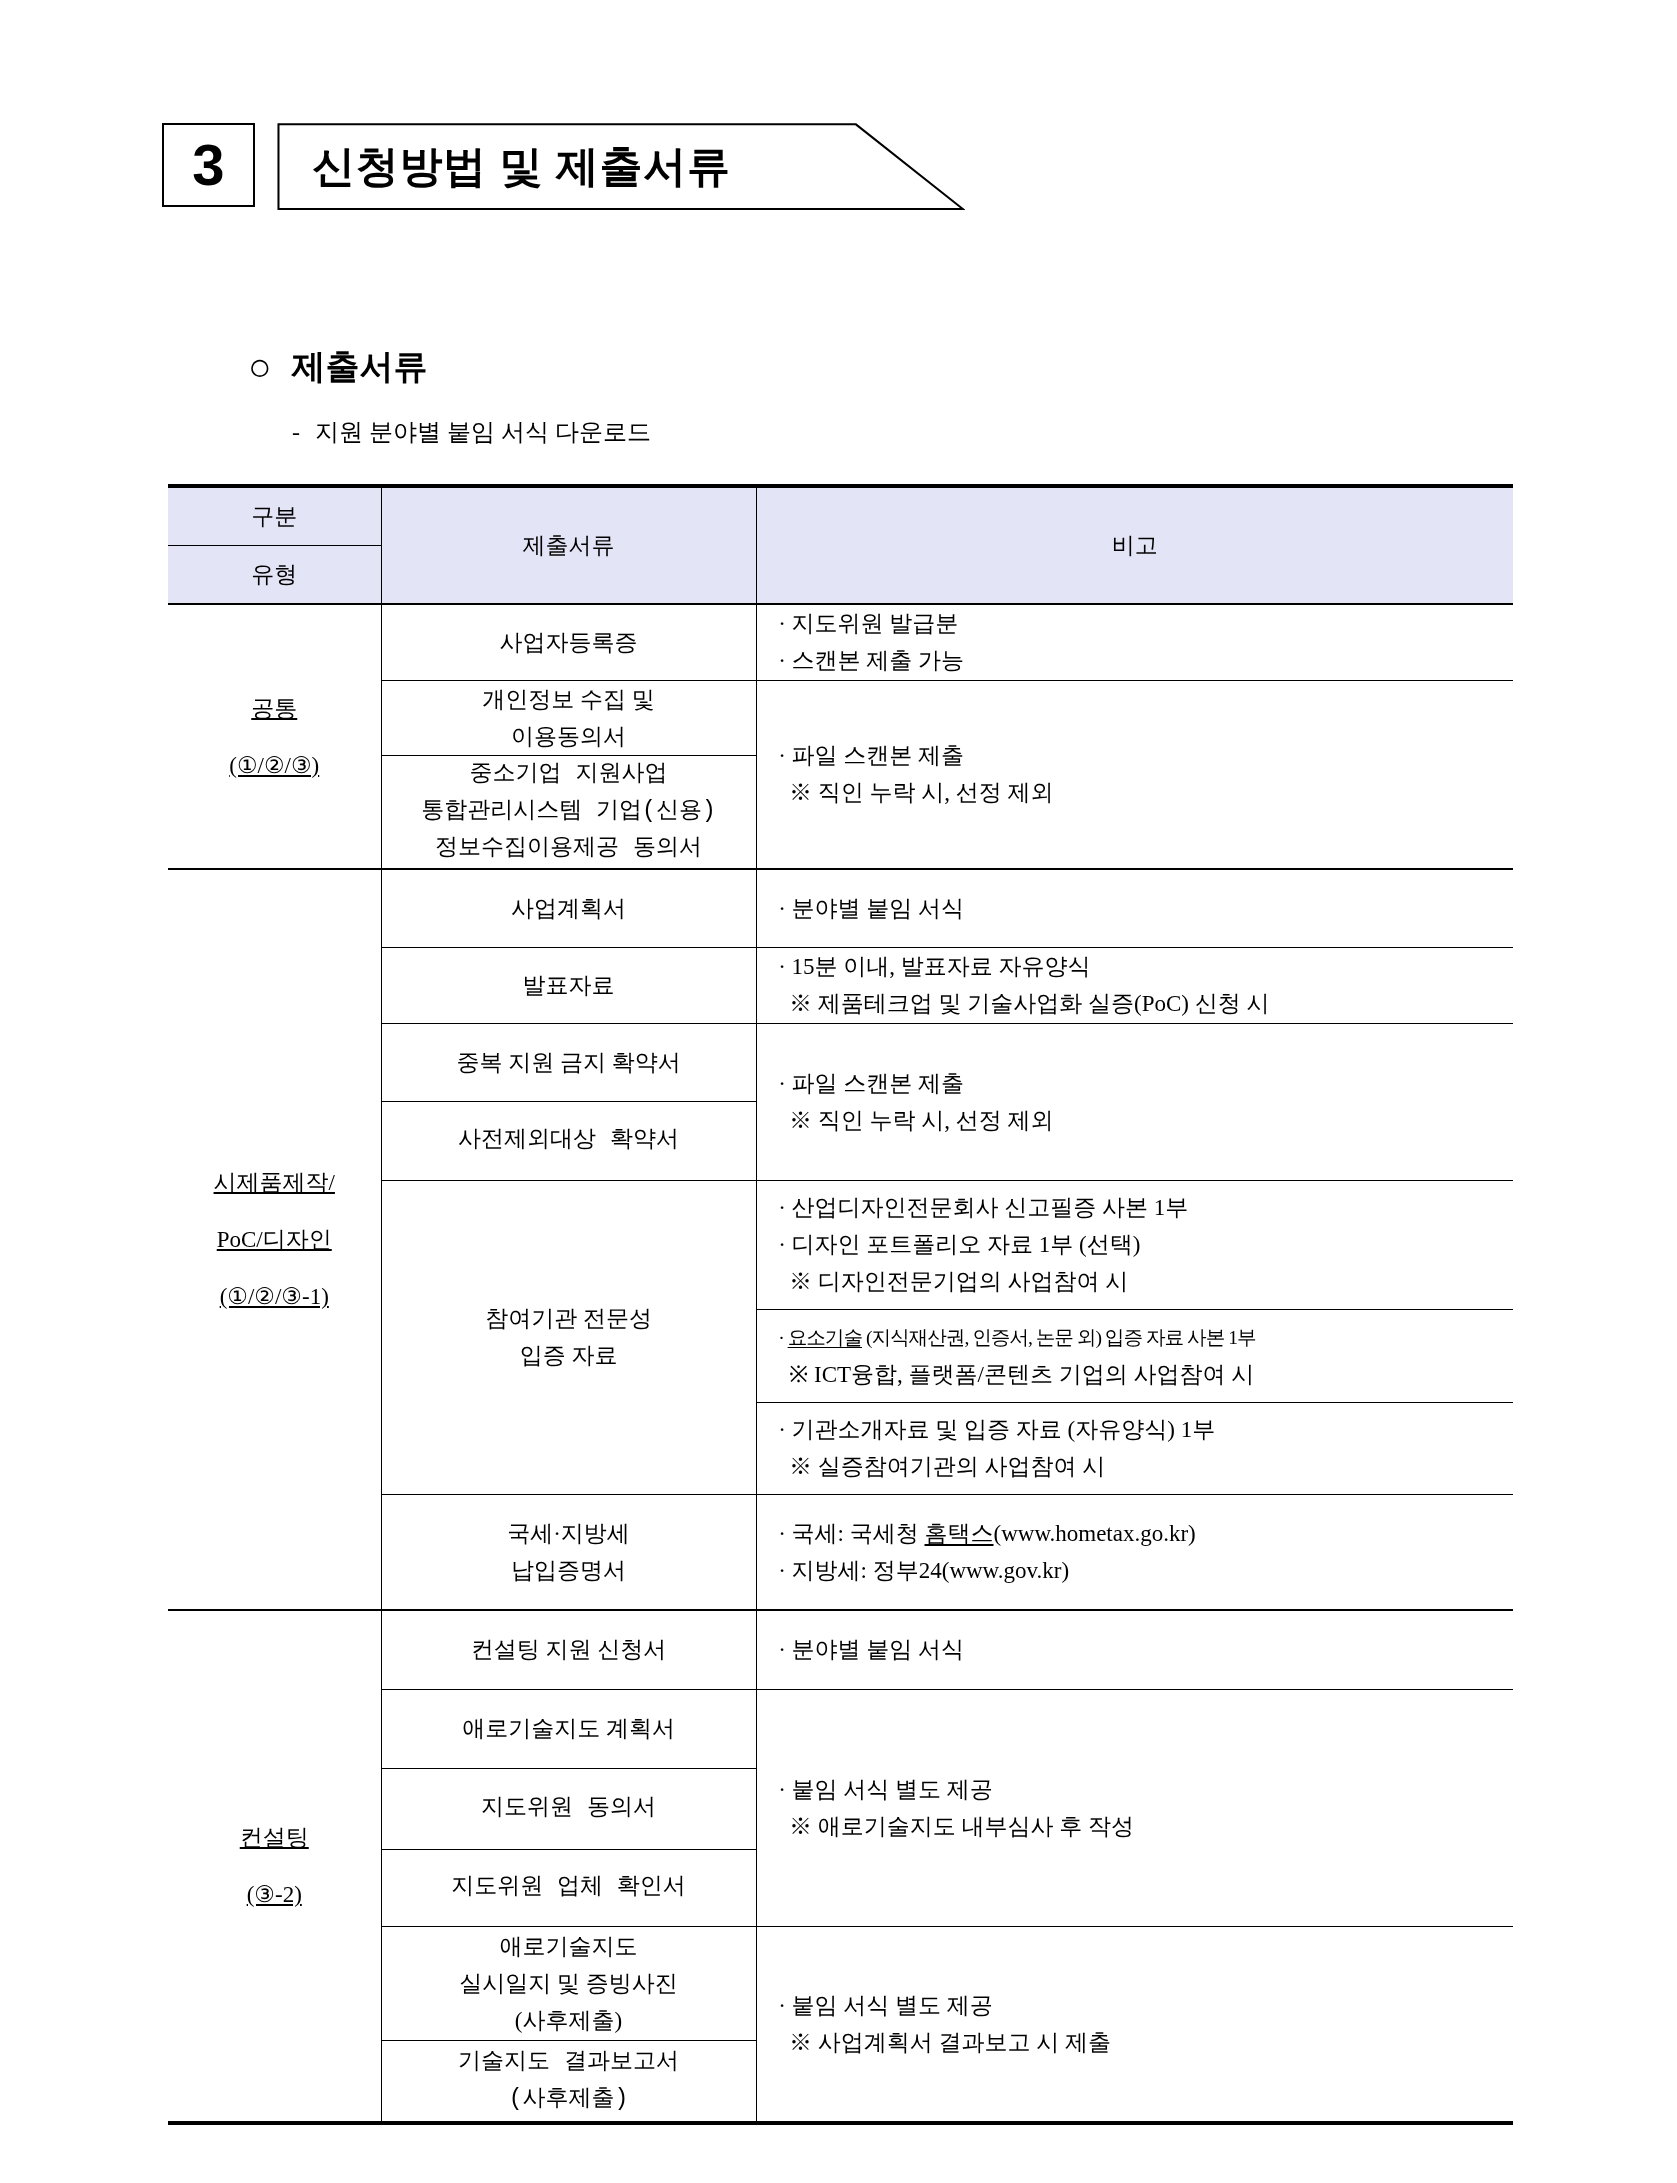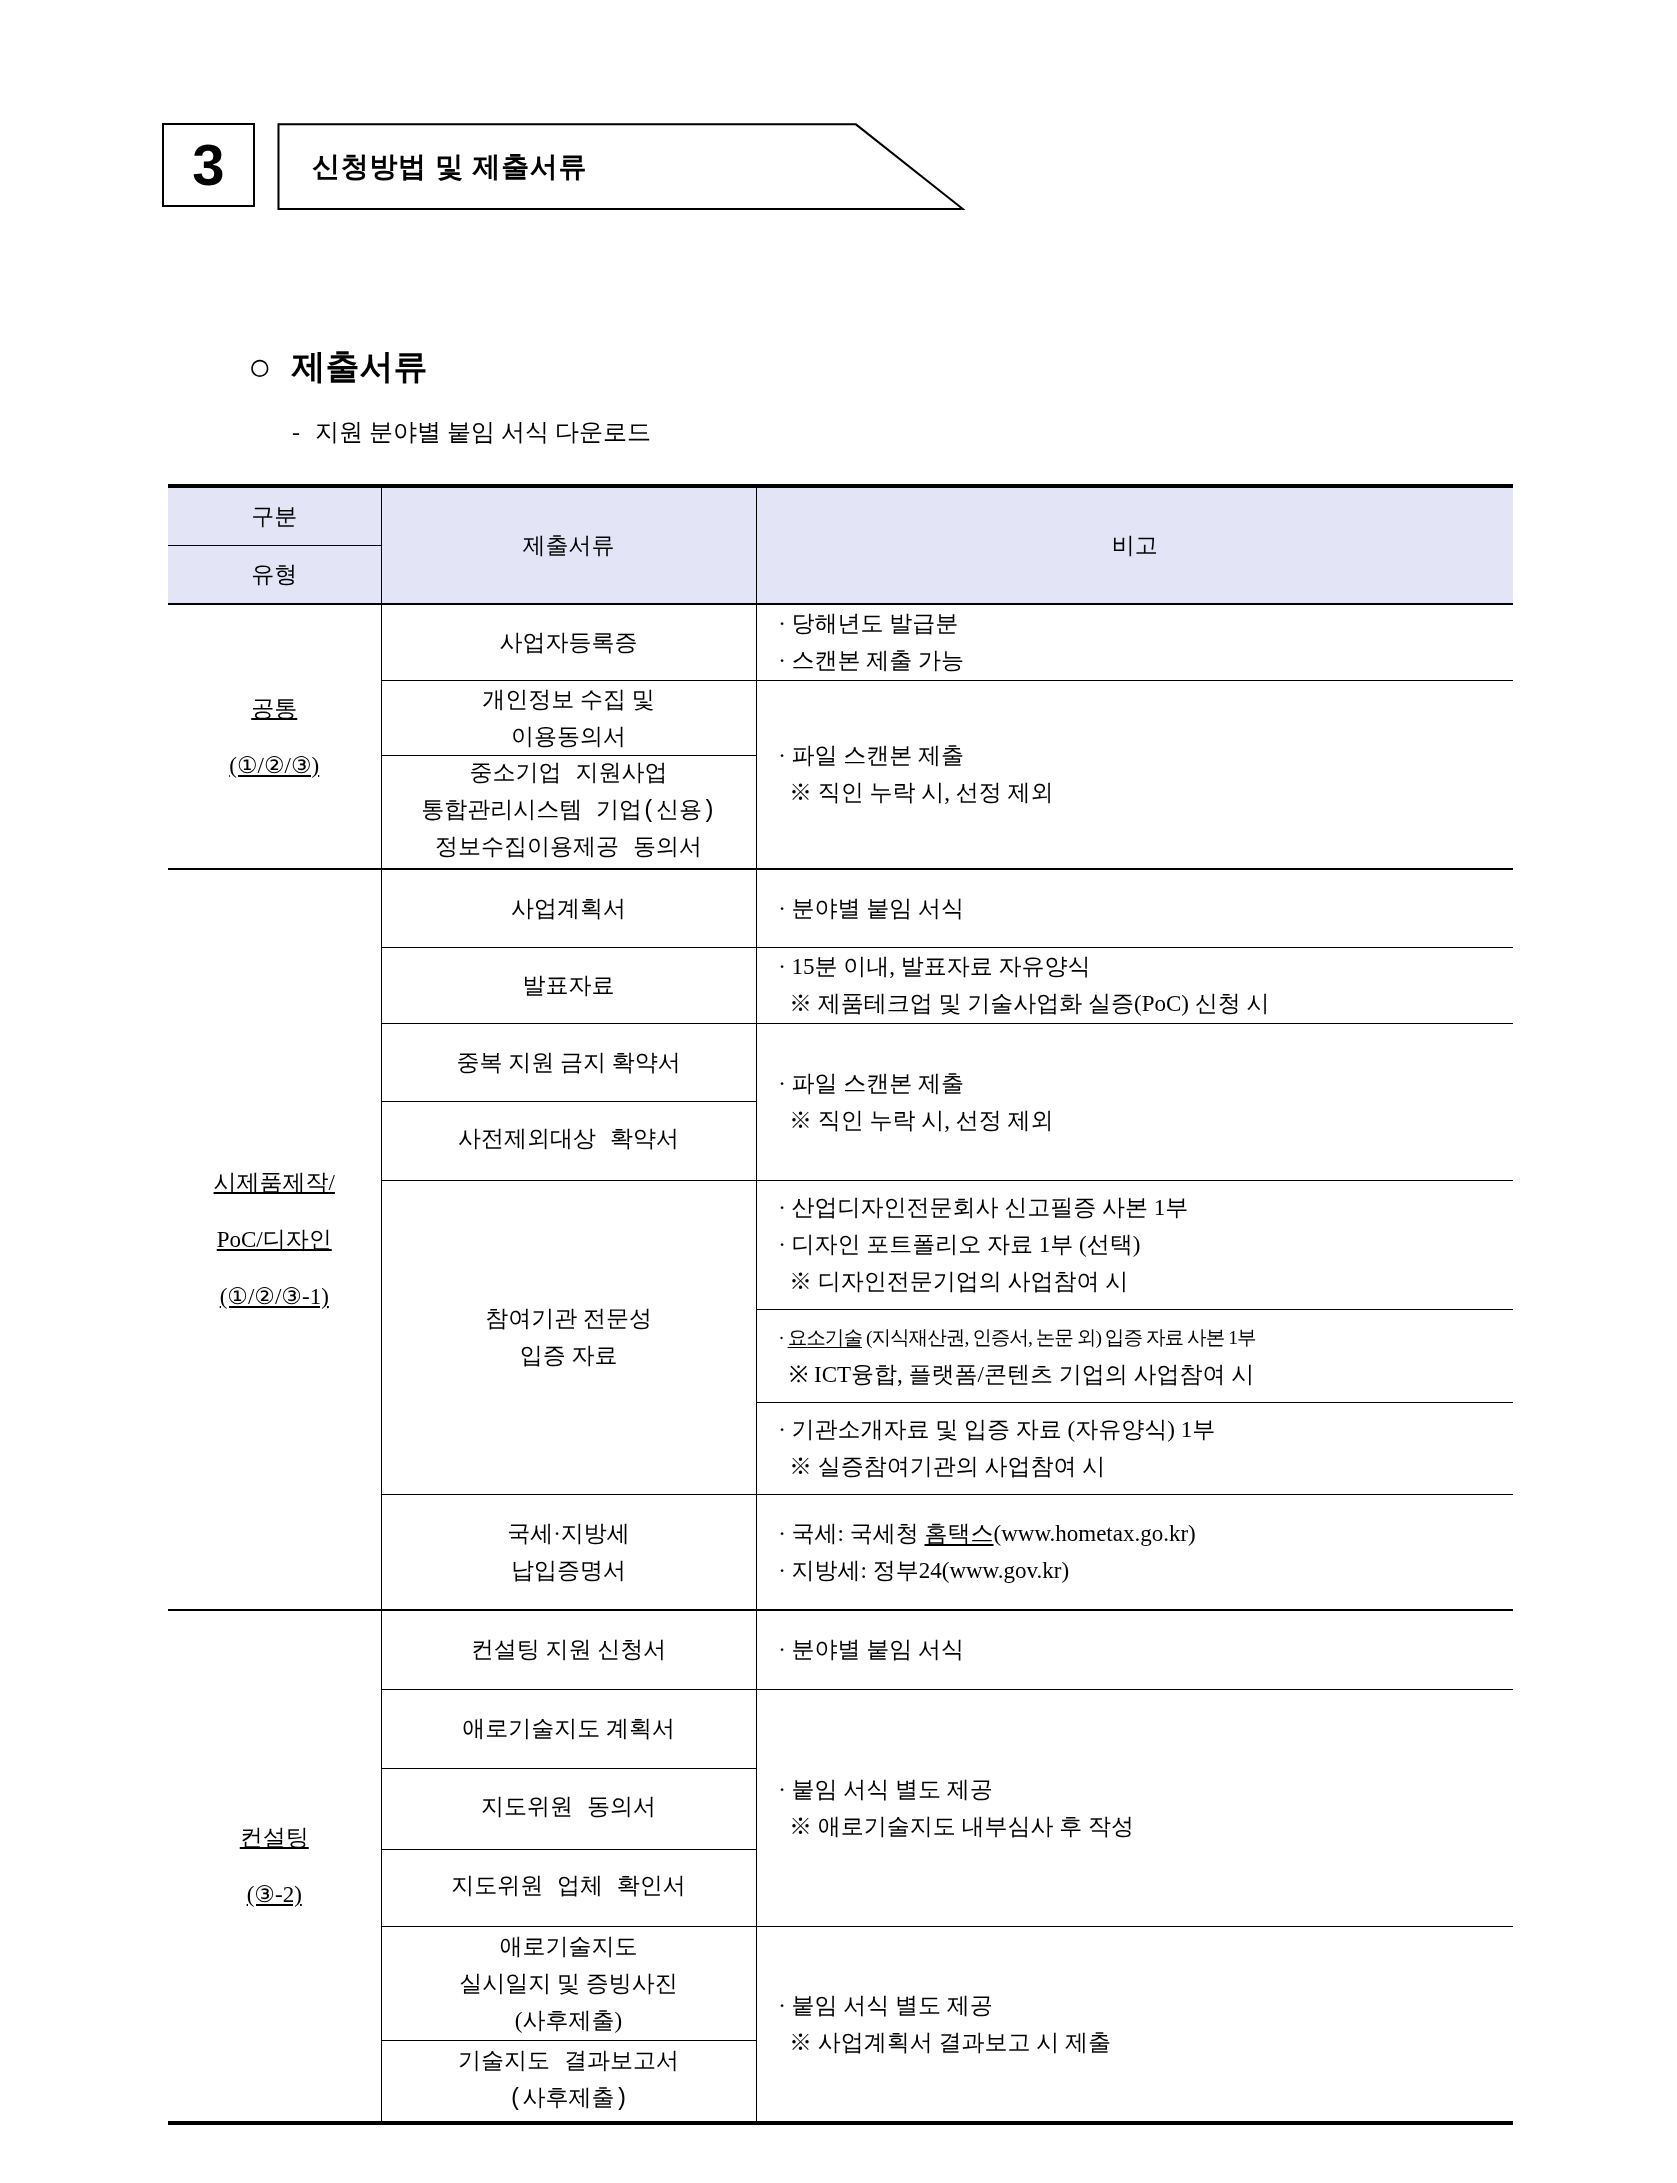--- a/index.html
+++ b/index.html
@@ -8,21 +8,21 @@
 
   
   .num-box{position:absolute;left:162px;top:123px;width:89px;height:80px;
            border:2.7px solid #000;text-align:center;
            font-family:"Liberation Sans","DejaVu Sans",sans-serif;
            font-weight:800;font-size:58px;line-height:80px;}
   .banner{position:absolute;left:277px;top:123px;width:688px;height:88px;}
   .banner svg{position:absolute;left:0;top:0;}
   .banner-text{position:absolute;left:35px;top:0;height:85px;line-height:87px;
                font-family:"Liberation Sans","DejaVu Sans",sans-serif;
-               font-weight:800;font-size:28px;letter-spacing:0.7px;white-space:nowrap;}
+               font-weight:800;font-size:43px;letter-spacing:0.7px;white-space:nowrap;}
 
   
   .h1{position:absolute;left:201px;top:274px;white-space:nowrap;
       font-family:"Liberation Sans","DejaVu Sans",sans-serif;
       font-weight:800;font-size:38px;}
   .h1 .sym{font-size:34px;font-weight:400;margin-right:17.6px;vertical-align:2px;}
   .h2{position:absolute;left:248px;top:344px;white-space:nowrap;
       font-size:34px;font-weight:700;}
   .h2 .sym{font-size:39px;margin-right:20px;vertical-align:-2px;}
   .h3{position:absolute;left:292px;top:416px;white-space:nowrap;
@@ -94,21 +94,21 @@
 
       <tr style="height:76px">
         <td class="gcell" rowspan="3">
           <div>공통</div>
           <div>(①/②/③)</div>
         </td>
         <td class="dcell">
           <div>사업자등록증</div>
         </td>
         <td class="rcell">
-          <div class="rl">· 당해년도 발급분</div>
+          <div class="rl">· 지도위원 발급분</div>
           <div class="rl">· 스캔본 제출 가능</div>
         </td>
       </tr>
       <tr style="height:75px">
         <td class="dcell">
           <div>개인정보 수집 및</div>
           <div>이용동의서</div>
         </td>
         <td class="rcell" rowspan="2">
           <div class="rl">· 파일 스캔본 제출</div>

